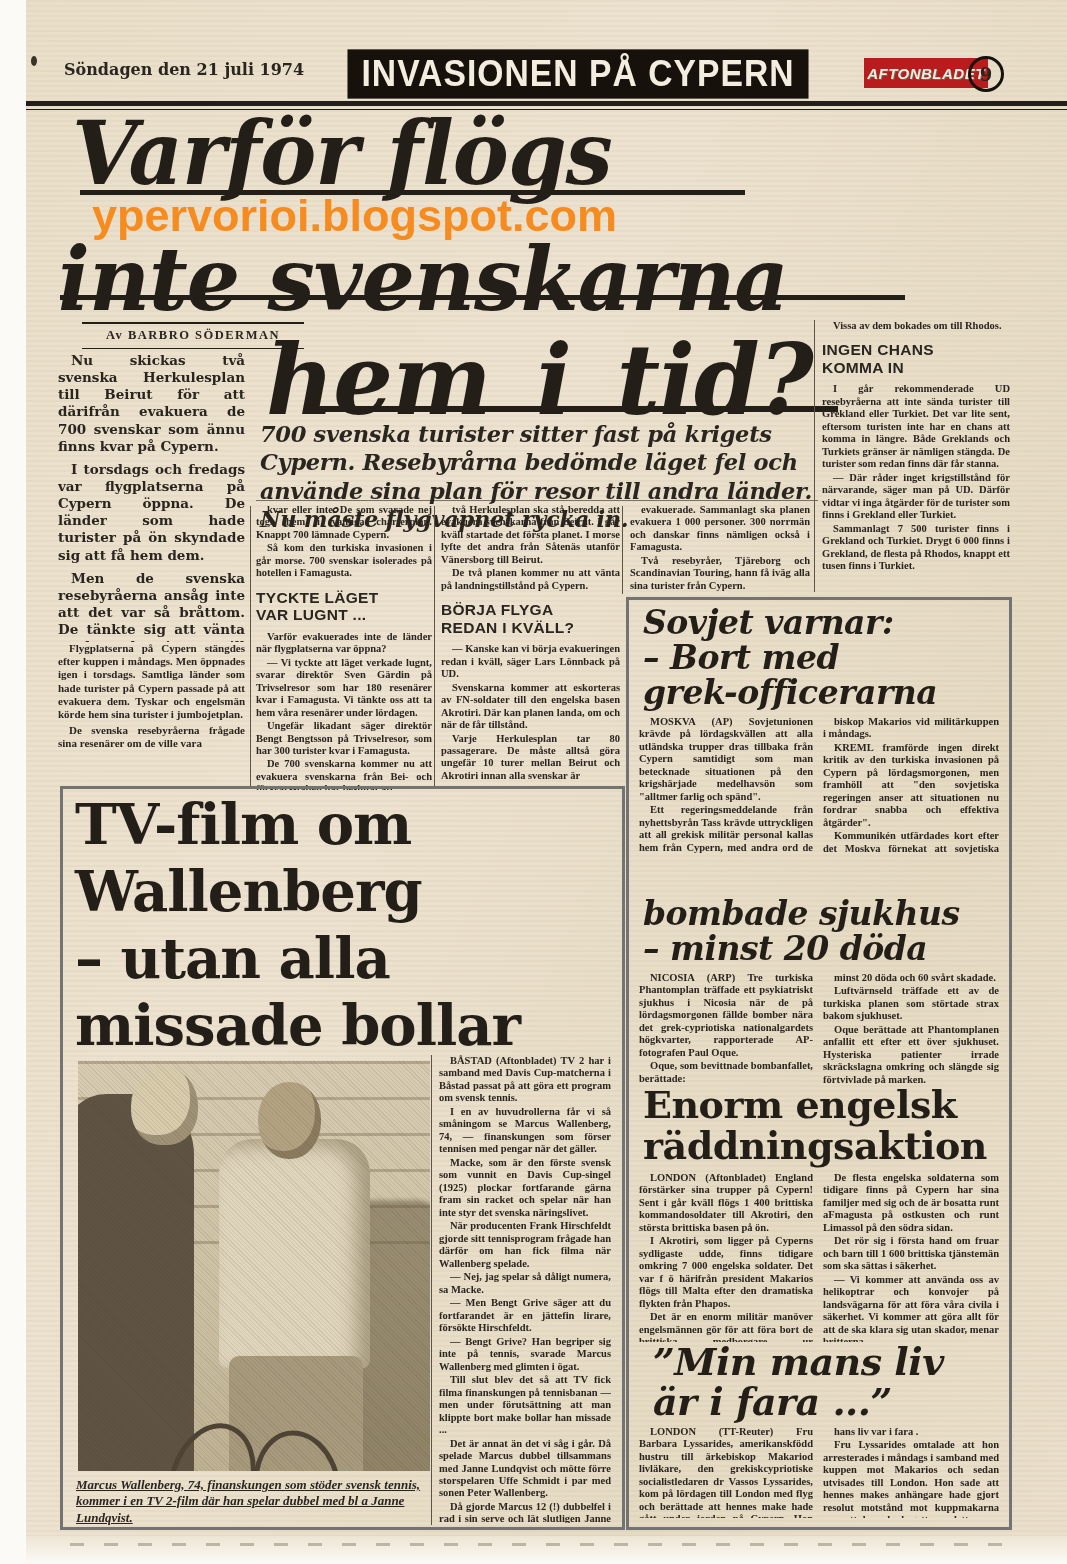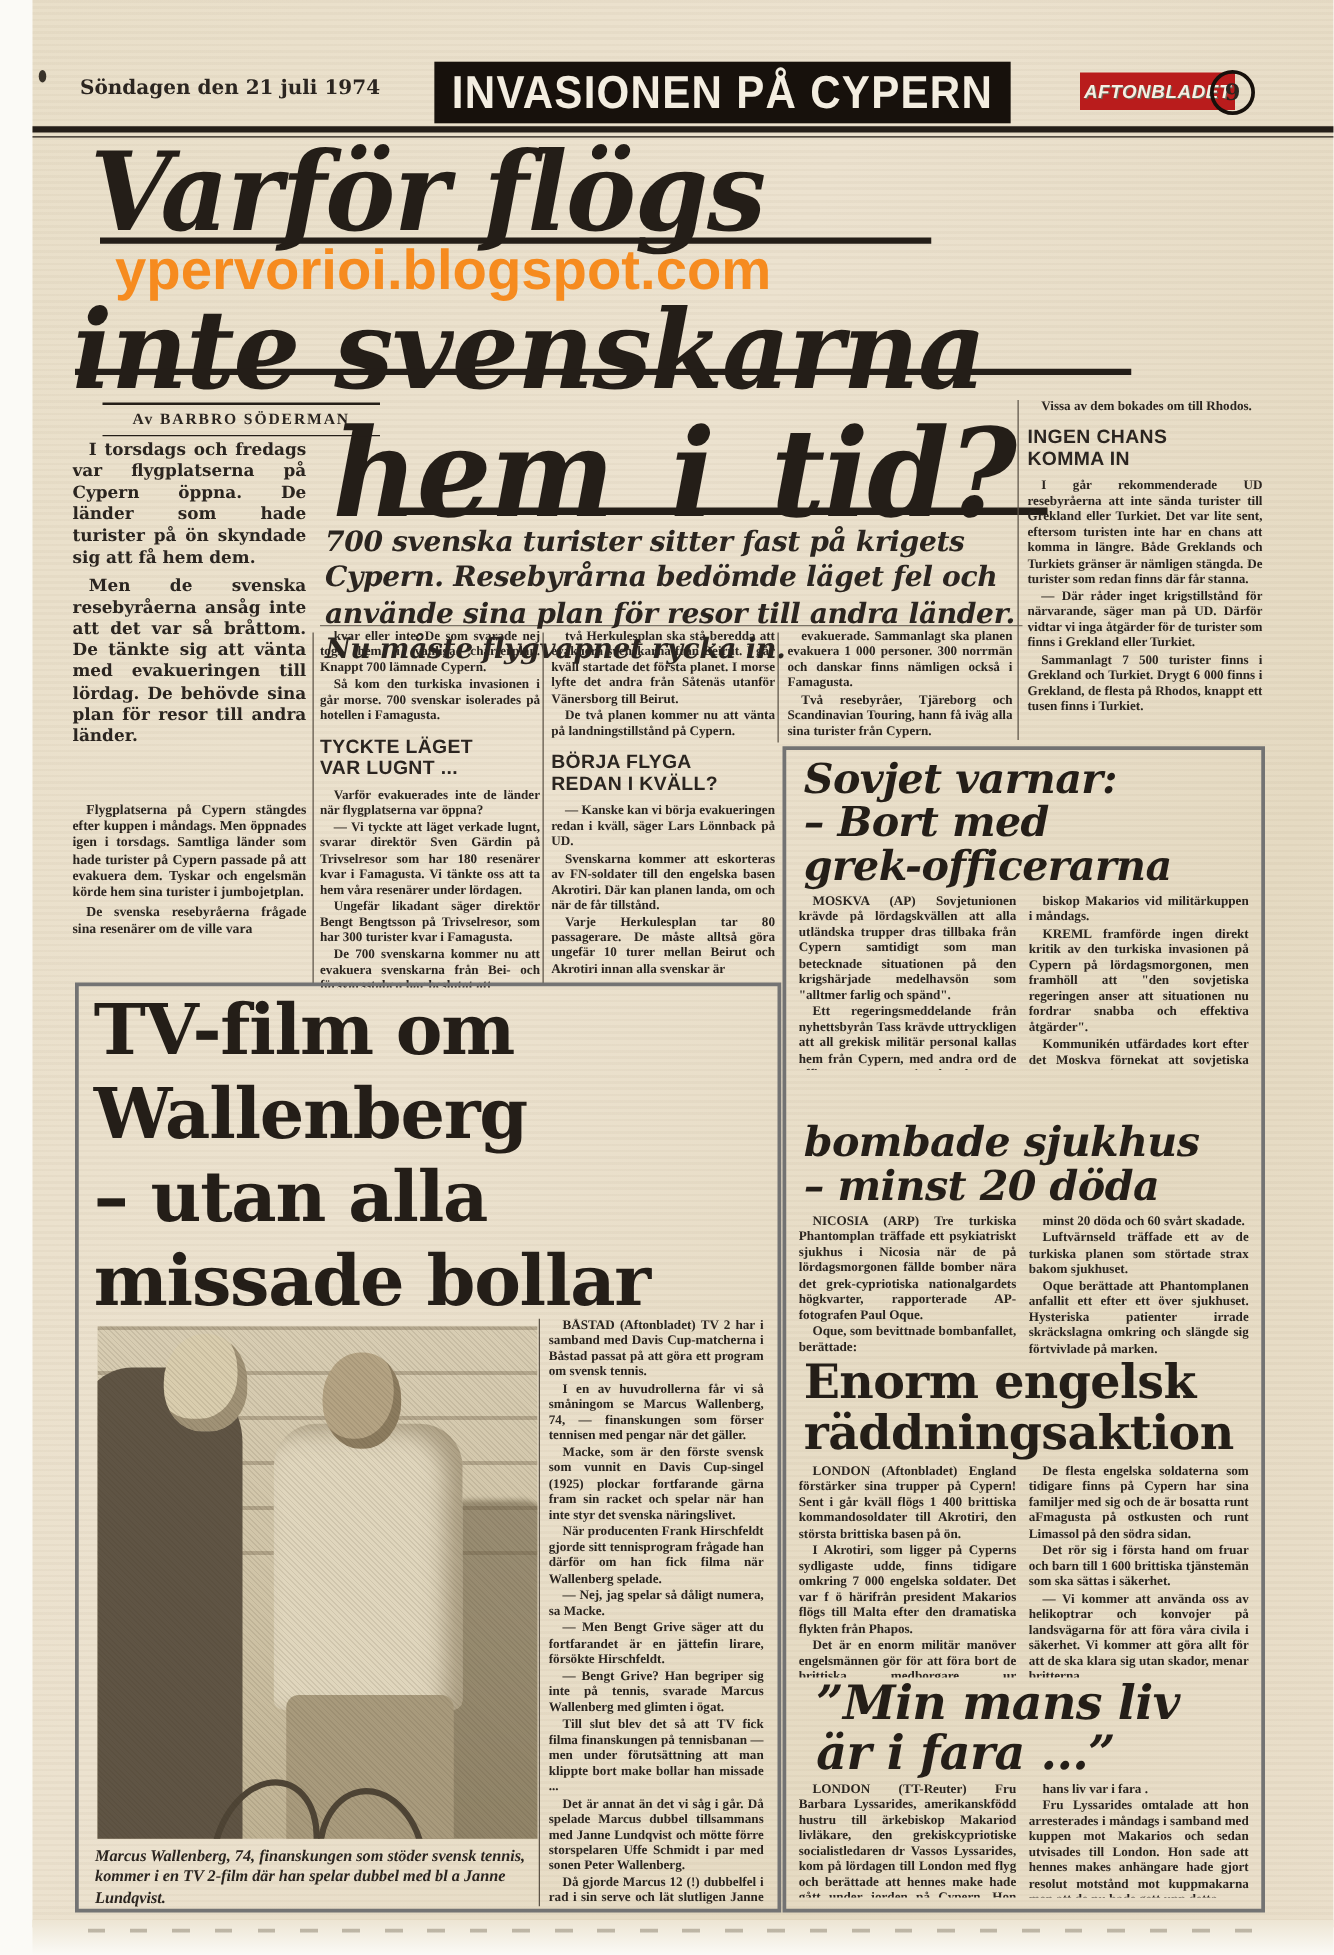--- a/index.html
+++ b/index.html
@@ -41,21 +41,21 @@
   .intro-big p{margin:0 0 6px;text-indent:13px;}
   .intro-small{font-family:"Liberation Serif",serif;font-weight:bold;font-size:11px;line-height:1.2;text-align:justify;}
   .intro-small p{margin:0 0 3px;text-indent:11px;}
   .storybox{border:3px solid #737373;}
   .italhead{font-family:"DejaVu Serif",serif;font-style:italic;font-weight:bold;font-size:33px;line-height:1.03;
             letter-spacing:-.5px;color:#241e18;white-space:nowrap;}
   .fathead{font-family:"DejaVu Serif",serif;font-weight:bold;font-size:38px;line-height:1.08;
            letter-spacing:-.5px;color:#241e18;white-space:nowrap;}
   .tvhead{font-family:"DejaVu Serif",serif;font-weight:bold;font-size:56px;line-height:1.19;
           letter-spacing:-1px;color:#241e18;white-space:nowrap;}
-  .caption{font-family:"Liberation Serif",serif;font-weight:bold;font-style:italic;font-size:13px;line-height:1.25;}
+  .caption{font-family:"Liberation Serif",serif;font-weight:bold;font-style:italic;font-size:13px;line-height:1.25;text-decoration:underline;}
   
   .photo{background:linear-gradient(180deg,#d8cdb3 0%,#cfc3a6 55%,#bfb293 100%);overflow:hidden;}
   .photo .planks{position:absolute;left:0;top:0;width:100%;height:52%;
       background:repeating-linear-gradient(180deg,rgba(96,80,56,.30) 0 3px,transparent 3px 36px);}
   .photo .shade{position:absolute;right:-10%;top:34%;width:45%;height:70%;border-radius:40% 30% 0 0;
       background:rgba(105,92,68,.55);filter:blur(2px);}
   .photo .fig-left{position:absolute;left:-4%;top:8%;width:37%;height:96%;border-radius:42px 60px 0 0;
       background:#5f5444;}
   .photo .head-left{position:absolute;left:15%;top:1.5%;width:19%;height:19%;border-radius:50% 50% 45% 45%;
       background:#d9cdae;box-shadow:inset -8px -10px 0 rgba(90,75,50,.45);}
@@ -95,20 +95,21 @@
   <div class="abs hrule" style="left:60px;top:295px;width:845px;height:5px;"></div>
   <div class="abs mainhead" style="left:266px;top:322px;font-size:94px;word-spacing:14px;">hem i tid?</div>
   <div class="abs hrule" style="left:318px;top:406px;width:520px;height:6px;"></div>
 
   <div class="abs byline" style="left:82px;top:322px;width:222px;">Av BARBRO SÖDERMAN</div>
 
   <div class="abs standfirst" style="left:260px;top:420px;width:560px;">700 svenska turister sitter fast på krigets Cypern. Resebyrårna bedömde läget fel och använde sina plan för resor till andra länder. Nu måste flygvapnet rycka in.</div>
   <div class="abs hrule" style="left:256px;top:500px;width:562px;height:1px;opacity:.55;"></div>
 
   <div class="abs intro-big" style="left:58px;top:352px;width:187px;height:290px;overflow:hidden;">
+      <p>Nu skickas två svenska Herkulesplan till Beirut för att därifrån evakuera de 700 svenskar som ännu finns kvar på Cypern.</p>
       <p>I torsdags och fredags var flygplatserna på Cypern öppna. De länder som hade turister på ön skyndade sig att få hem dem.</p>
       <p>Men de svenska resebyråerna ansåg inte att det var så bråttom. De tänkte sig att vänta med evakueringen till lördag. De behövde sina plan för resor till andra länder.</p>
     </div>
   <div class="abs intro-small" style="left:58px;top:642px;width:187px;height:144px;overflow:hidden;">
       <p>Flygplatserna på Cypern stängdes efter kuppen i måndags. Men öppnades igen i torsdags. Samtliga länder som hade turister på Cypern passade på att evakuera dem. Tyskar och engelsmän körde hem sina turister i jumbojetplan.</p>
       <p>De svenska resebyråerna frågade sina resenärer om de ville vara</p>
     </div>
 
   <div class="abs vrule" style="left:250px;top:506px;height:282px;"></div>
   <div class="abs vrule" style="left:434px;top:506px;height:282px;"></div>

